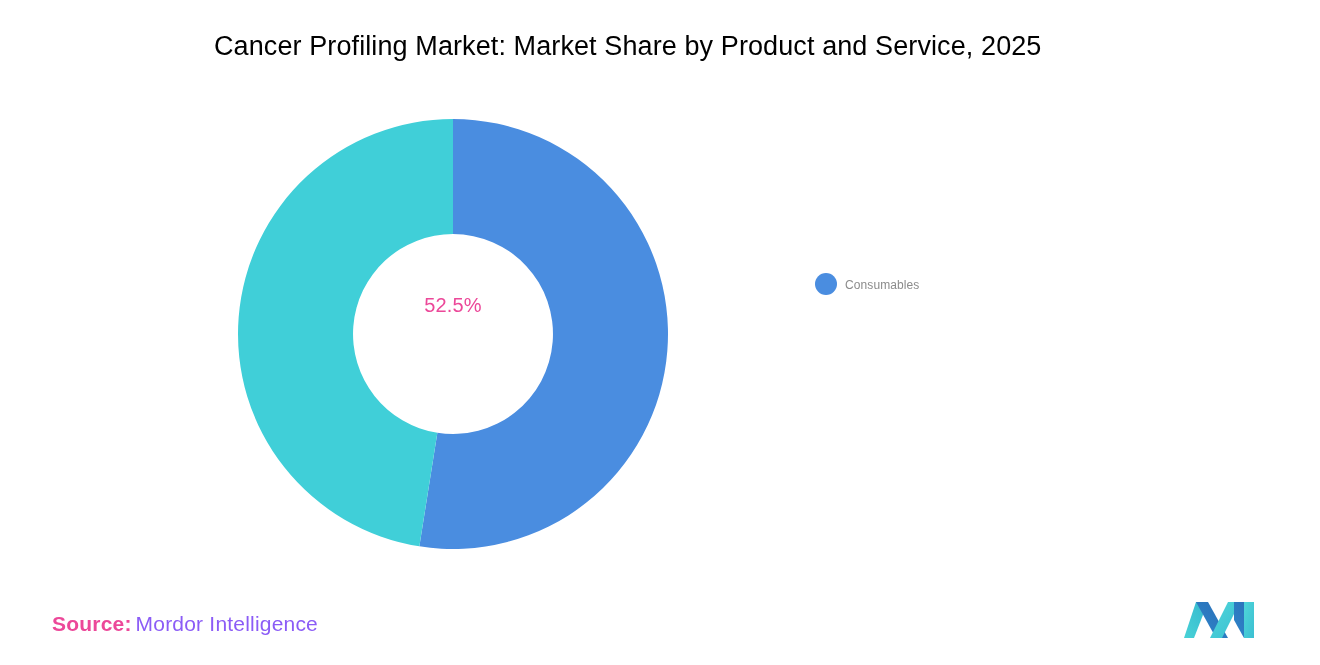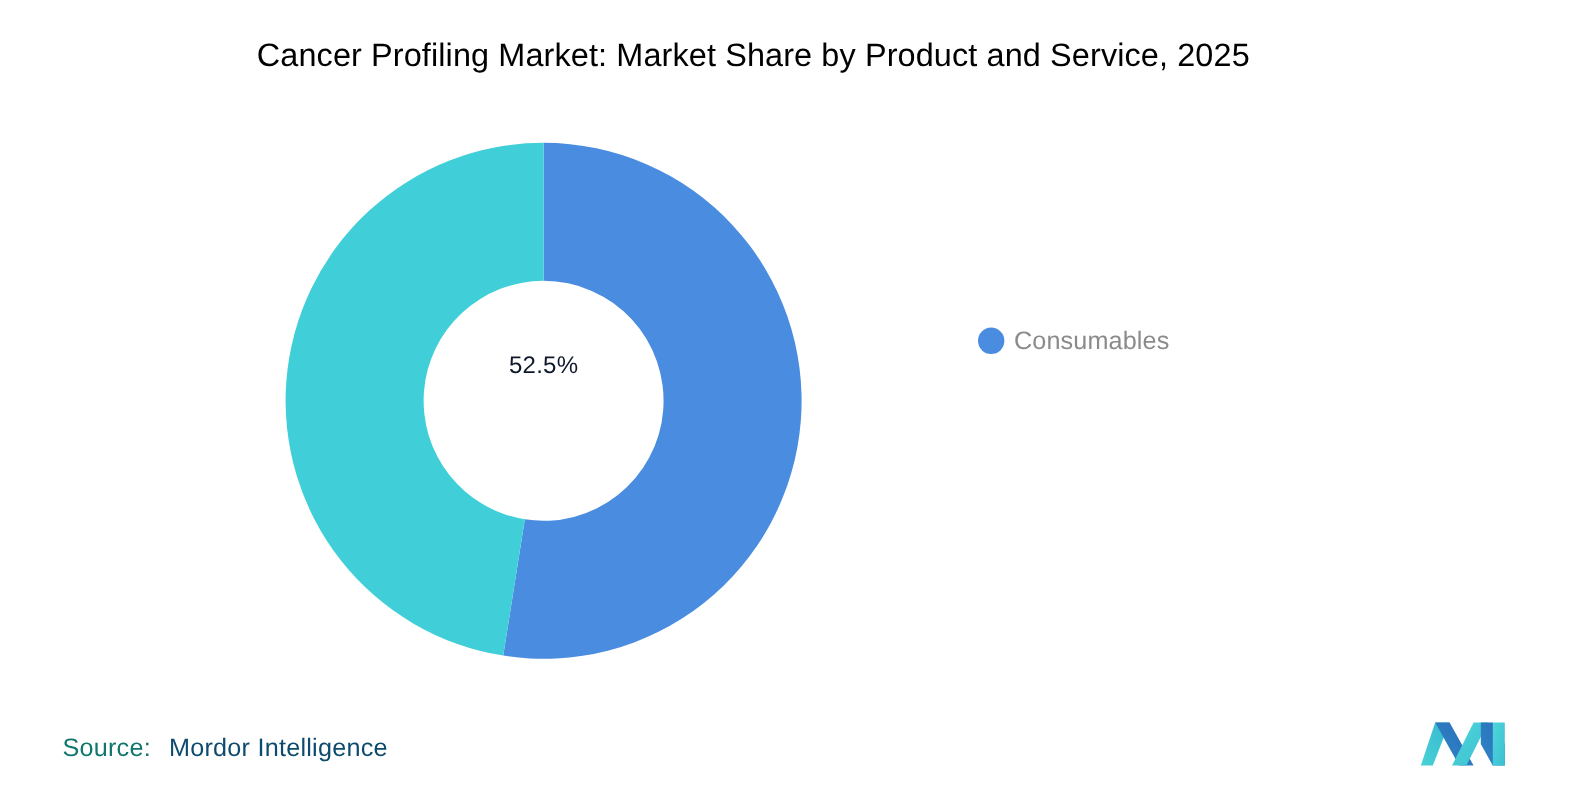--- a/index.html
+++ b/index.html
@@ -43,21 +43,21 @@
     height: 432px;
     overflow: visible;
   }
   #slice-label-consumables {
     position: absolute;
     left: 0px;
     top: 176px;
     width: 430px;
     text-align: center;
     font-size: 20px;
-    color: #0f172a;
+    color: #ec4899;
     letter-spacing: 0.2px;
     pointer-events: none;
   }
 
   
   #legend {
     position: absolute;
     left: 815px;
     top: 271px;
     width: 470px;
@@ -69,43 +69,43 @@
   }
   .legend-swatch {
     flex: 0 0 auto;
     width: 22px;
     height: 22px;
     border-radius: 50%;
     margin-top: 2px;
   }
   .legend-label {
     margin-left: 8px;
-    font-size: 21px;
+    font-size: 12px;
     line-height: 28px;
     color: #8b8b8b;
     letter-spacing: 0.1px;
     max-width: 425px;
   }
 
   
   #source-line {
     position: absolute;
     left: 52px;
     top: 612px;
     font-size: 21px;
     white-space: nowrap;
   }
   #source-key {
-    font-weight: 400;
-    color: #0f766e;
+    font-weight: 700;
+    color: #ec4899;
     letter-spacing: 0.2px;
   }
   #source-value {
-    color: #0c4a6e;
-    margin-left: 15px;
+    color: #8b5cf6;
+    margin-left: 4px;
     letter-spacing: 0.2px;
   }
   #brand-logo {
     position: absolute;
     left: 1182px;
     top: 598px;
     width: 74px;
     height: 42px;
   }
 </style>

